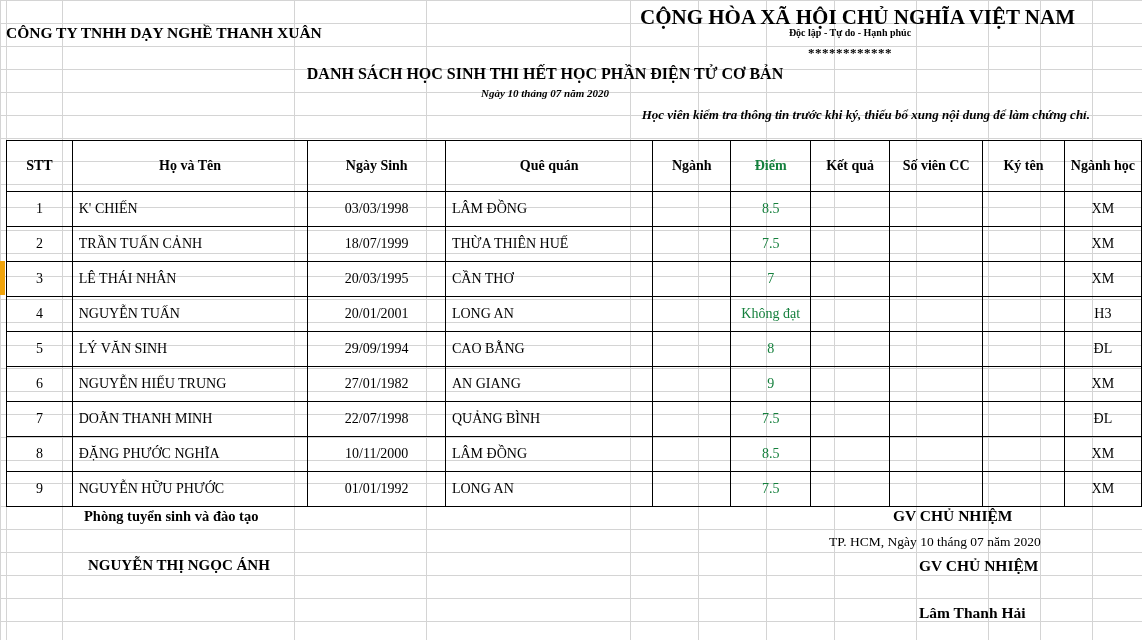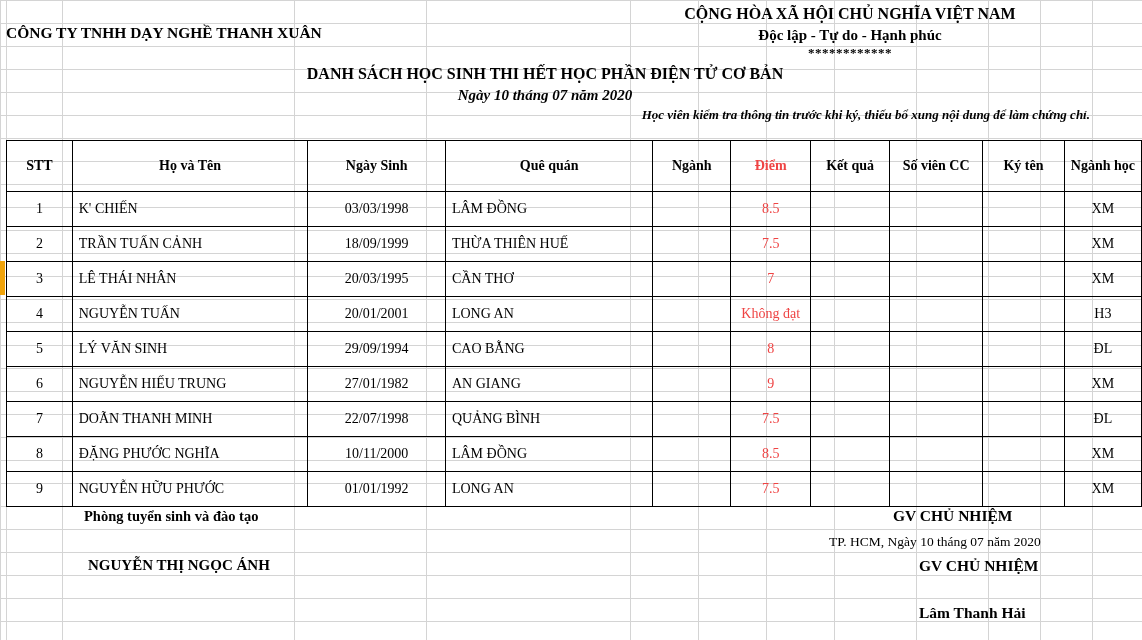--- a/index.html
+++ b/index.html
@@ -39,29 +39,29 @@
     top: 24px;
     font-weight: bold;
     font-size: 15.5px;
   }
   .nation {
     left: 640px;
     top: 5px;
     width: 420px;
     text-align: center;
     font-weight: bold;
-    font-size: 16px;
+    font-size: 21px;
   }
   .motto {
     left: 640px;
     top: 27px;
     width: 420px;
     text-align: center;
     font-weight: bold;
-    font-size: 15px;
+    font-size: 10px;
   }
   .stars {
     left: 640px;
     top: 45px;
     width: 420px;
     text-align: center;
     font-weight: bold;
     font-size: 13px;
     letter-spacing: 0.5px;
   }
@@ -73,21 +73,21 @@
     font-weight: bold;
     font-size: 16px;
   }
   .doc-date {
     left: 0px;
     top: 87px;
     width: 1090px;
     text-align: center;
     font-weight: bold;
     font-style: italic;
-    font-size: 15px;
+    font-size: 11px;
   }
   .doc-note {
     left: 0px;
     top: 107px;
     width: 1090px;
     text-align: right;
     font-weight: bold;
     font-style: italic;
     font-size: 13px;
   }
@@ -117,21 +117,21 @@
     line-height: 1.05;
   }
   table.main tbody td {
     height: 34px;
   }
   .c-stt    { width: 56px;  text-align: center; }
   .c-name   { width: 232px; text-align: left; }
   .c-dob    { width: 132px; text-align: center; }
   .c-que    { width: 204px; text-align: left; }
   .c-khoa   { width: 68px;  text-align: center; }
-  .c-diem   { width: 68px;  text-align: center; color: #ef4444; }
+  .c-diem   { width: 68px;  text-align: center; color: #15803d; }
   .c-ketqua { width: 68px;  text-align: center; }
   .c-socc   { width: 82px;  text-align: center; }
   .c-kyten  { width: 72px;  text-align: center; }
   .c-nganh  { width: 52px;  text-align: center; }
 
   
   .sel-marker {
     position: absolute;
     left: 0px;
     top: 261px;
@@ -264,21 +264,21 @@
         <td class="c-khoa"></td>
         <td class="c-diem">8.5</td>
         <td class="c-ketqua"></td>
         <td class="c-socc"></td>
         <td class="c-kyten"></td>
         <td class="c-nganh">XM</td>
       </tr>
       <tr>
         <td class="c-stt">2</td>
         <td class="c-name">TRẦN TUẤN CẢNH</td>
-        <td class="c-dob">18/09/1999</td>
+        <td class="c-dob">18/07/1999</td>
         <td class="c-que">THỪA THIÊN HUẾ</td>
         <td class="c-khoa"></td>
         <td class="c-diem">7.5</td>
         <td class="c-ketqua"></td>
         <td class="c-socc"></td>
         <td class="c-kyten"></td>
         <td class="c-nganh">XM</td>
       </tr>
       <tr>
         <td class="c-stt">3</td>

